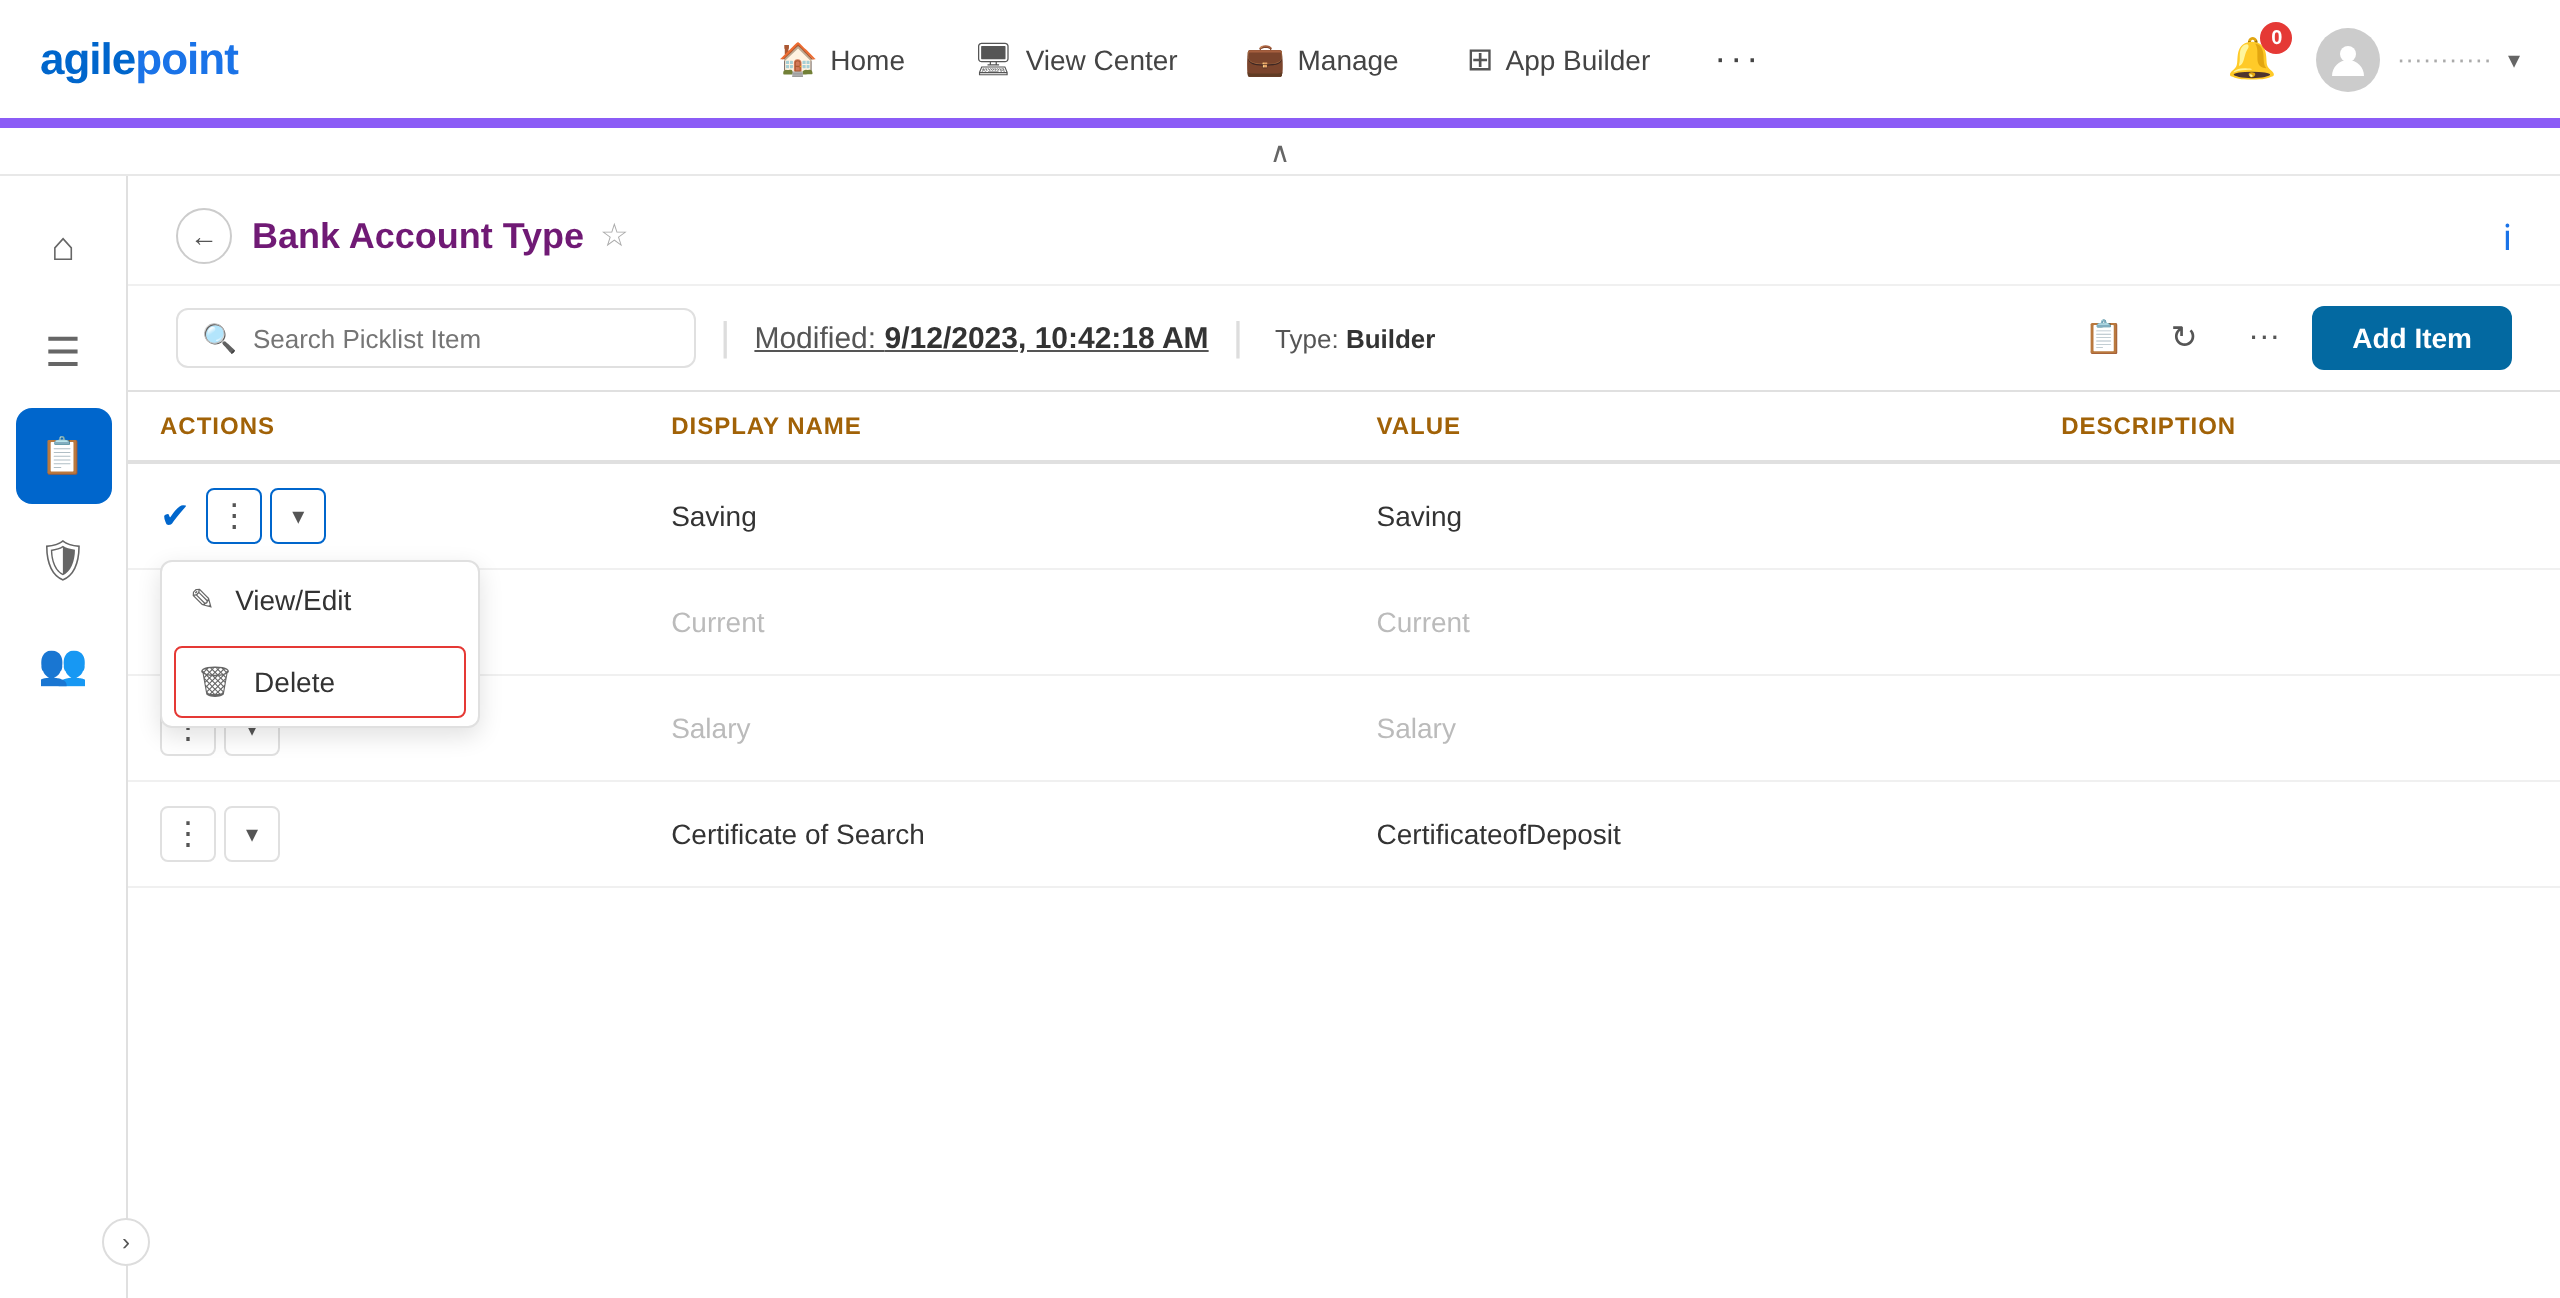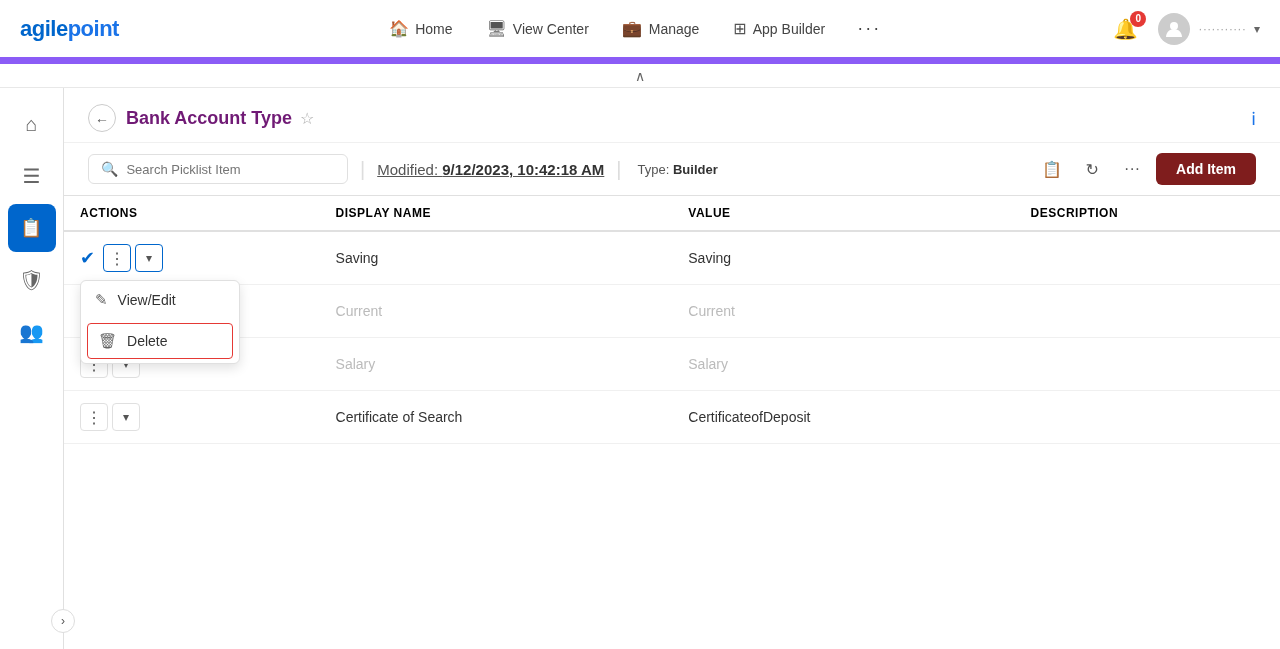--- a/index.html
+++ b/index.html
@@ -3,21 +3,21 @@
   <meta charset="utf-8">
   <style>
     * { box-sizing: border-box; margin: 0; padding: 0; }
     body { font-family: 'Segoe UI', Arial, sans-serif; background: #f5f6fa; color: #333; font-size: 14px; }
 
     
     .top-nav {
       display: flex;
       align-items: center;
       background: #fff;
-      border-bottom: 7px solid #8b5cf6;
+      border-bottom: 5px solid #8b5cf6;
       height: 64px;
       padding: 0 20px;
       position: relative;
       z-index: 100;
     }
     .logo {
       font-size: 22px;
       font-weight: 700;
       color: #1a1a2e;
       margin-right: 40px;
@@ -252,21 +252,21 @@
       align-items: center;
       justify-content: center;
       border-radius: 4px;
       cursor: pointer;
       color: #555;
       font-size: 16px;
       border: none;
       background: none;
     }
     .add-item-btn {
-      background: #7f1d1d;
+      background: #0369a1;
       color: #fff;
       border: none;
       border-radius: 6px;
       padding: 8px 20px;
       font-size: 14px;
       font-weight: 600;
       cursor: pointer;
       white-space: nowrap;
     }
 
@@ -279,21 +279,21 @@
       border-collapse: collapse;
     }
     .data-table thead tr {
       border-bottom: 2px solid #e0e0e0;
     }
     .data-table th {
       text-align: left;
       padding: 10px 16px;
       font-size: 12px;
       font-weight: 600;
-      color: #000000;
+      color: #a16207;
       letter-spacing: 0.5px;
       text-transform: uppercase;
     }
     .data-table td {
       padding: 12px 16px;
       font-size: 14px;
       color: #333;
       border-bottom: 1px solid #f0f0f0;
       vertical-align: middle;
     }

